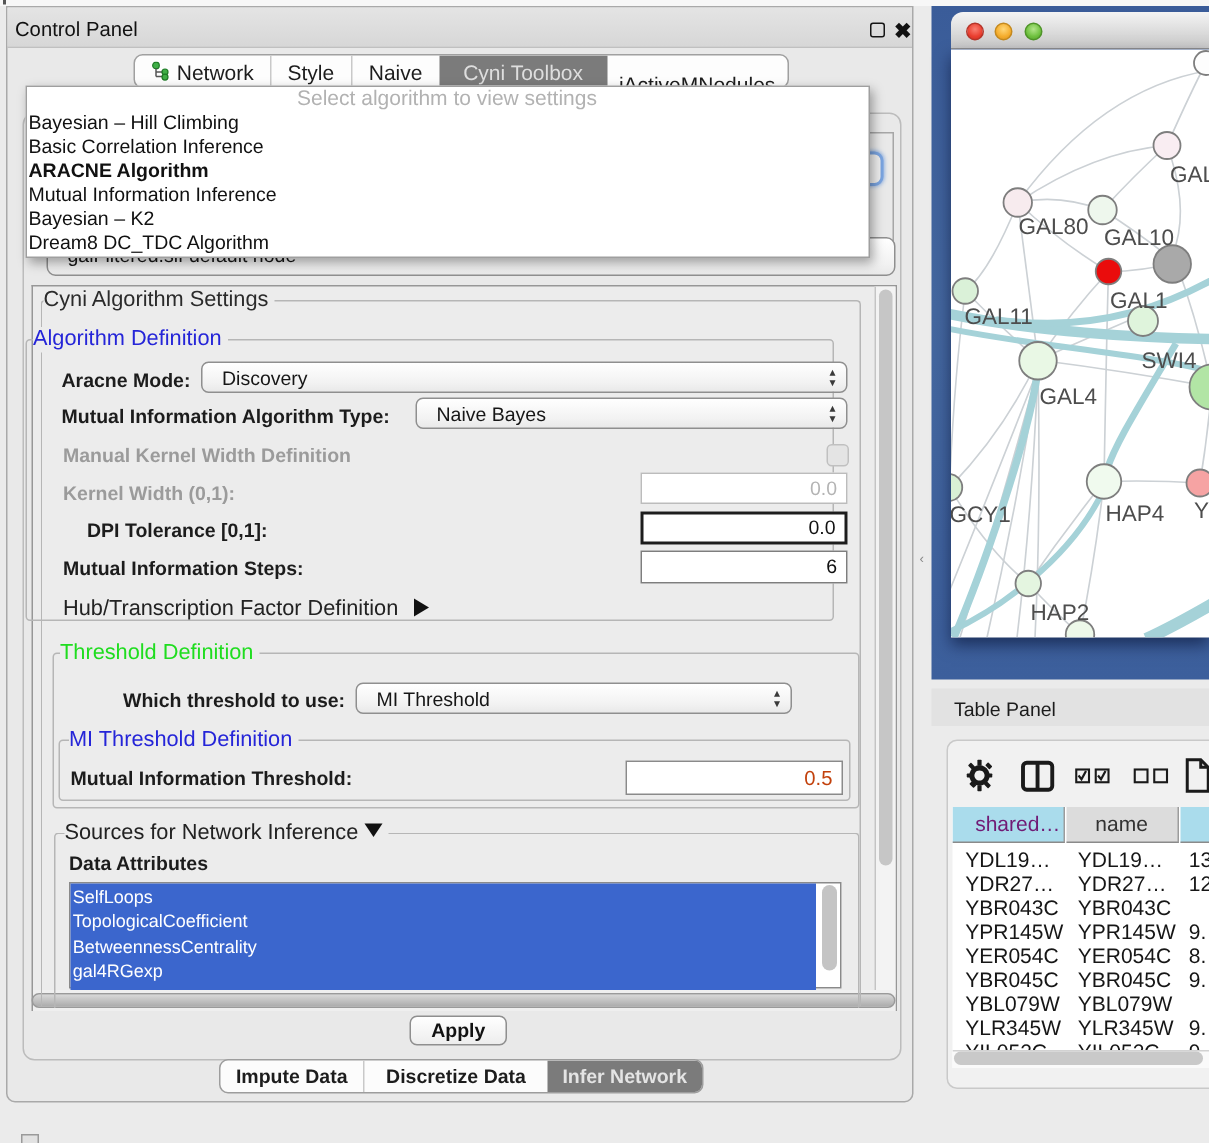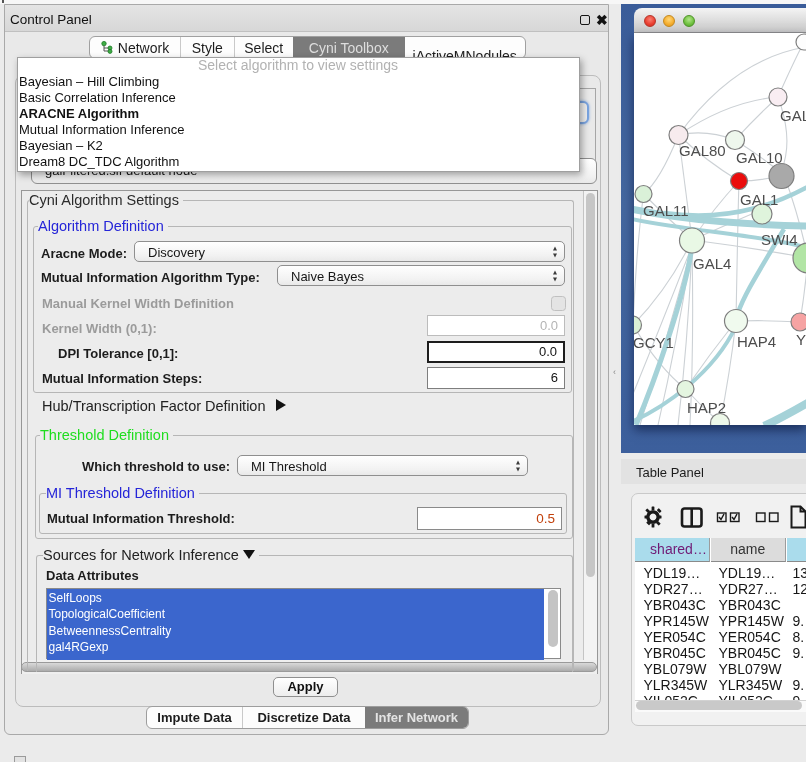--- a/index.html
+++ b/index.html
@@ -36,21 +36,21 @@
     <div style="width:91px;display:flex;align-items:center;justify-content:center;border-right:1px solid #c9c9c9;">
       <svg width="13" height="13" viewBox="0 0 13 13" style="margin-right:4px;">
         <circle cx="3" cy="2.6" r="2.2" fill="#3fae46" stroke="#1c7a24" stroke-width="0.8"></circle>
         <path d="M3 4.6 L3 10 M3 7 L8 7 M3 10 L8 10" stroke="#555" stroke-width="1" fill="none"></path>
         <circle cx="9" cy="7" r="2" fill="#3fae46" stroke="#1c7a24" stroke-width="0.8"></circle>
         <circle cx="9" cy="10.4" r="2" fill="#3fae46" stroke="#1c7a24" stroke-width="0.8"></circle>
       </svg>
       Network
     </div>
     <div style="width:53.5px;display:flex;align-items:center;justify-content:center;border-right:1px solid #c9c9c9;">Style</div>
-    <div style="width:58.5px;display:flex;align-items:center;justify-content:center;">Select</div>
+    <div style="width:58.5px;display:flex;align-items:center;justify-content:center;">Naive</div>
     <div style="width:111.5px;display:flex;align-items:center;justify-content:center;background:#7b7b7b;color:#dedede;">Cyni Toolbox</div>
     <div style="flex:1;display:flex;align-items:center;justify-content:center;margin-top:16px;">jActiveMNodules</div>
   </div>
 
   <div class="abs" style="left:10px;top:70px;width:586px;height:632px;background:#e9e9e9;border:1px solid #bcbcbc;border-radius:8px;"></div>
   <div class="abs" style="left:16px;top:83px;width:575px;height:74px;border:1px solid #a6a6a6;border-bottom:none;"></div>
 
   <div class="abs" style="left:26px;top:96px;width:558px;height:23px;background:#eee;border:2.5px solid #7aa4e0;border-radius:6px;box-shadow:0 0 3px #7aa4e0;"></div>
 
   <div class="combo" style="left:26px;top:153px;width:566px;height:26px;border-radius:6px;">
@@ -64,21 +64,21 @@
 <div class="abs" style="left:583px;top:191px;width:14px;height:472px;background:#f3f3f3;border-left:1px solid #c4c4c4;"></div>
 <div class="abs" style="left:585.5px;top:192.5px;width:9px;height:384px;background:#c6c6c6;border-radius:5px;"></div>
 
 <div class="abs" style="left:22px;top:660px;width:575px;height:14px;background:#efefef;"></div>
 <div class="abs" style="left:21px;top:662px;width:576px;height:9.5px;background:linear-gradient(#d9d9d9,#ababab);border:1px solid #9a9a9a;border-radius:5px;"></div>
 
 <div class="fs" style="left:27px;top:200px;width:547px;height:471px;border-bottom:none;border-radius:3px 3px 0 0;">
   <span class="fslbl" style="left:1px;color:#2b2b2b;">Cyni Algorithm Settings</span>
 </div>
 
-<div class="fs" style="left:33px;top:226px;width:539px;height:167px;">
+<div class="fs" style="left:17px;top:226px;width:539px;height:188px;">
   <span class="fslbl" style="left:4px;color:#2525d8;">Algorithm Definition</span>
 </div>
 <div class="abs lbl" style="left:41px;top:246px;">Aracne Mode:</div>
 <div class="combo" style="left:134px;top:241px;width:431px;height:21px;">
     <span class="ct">Discovery</span>
     <span class="spin"></span>
   </div>
 <div class="abs lbl" style="left:41px;top:270px;">Mutual Information Algorithm Type:</div>
 <div class="combo" style="left:277px;top:265px;width:288px;height:21px;">
     <span class="ct">Naive Bayes</span>

